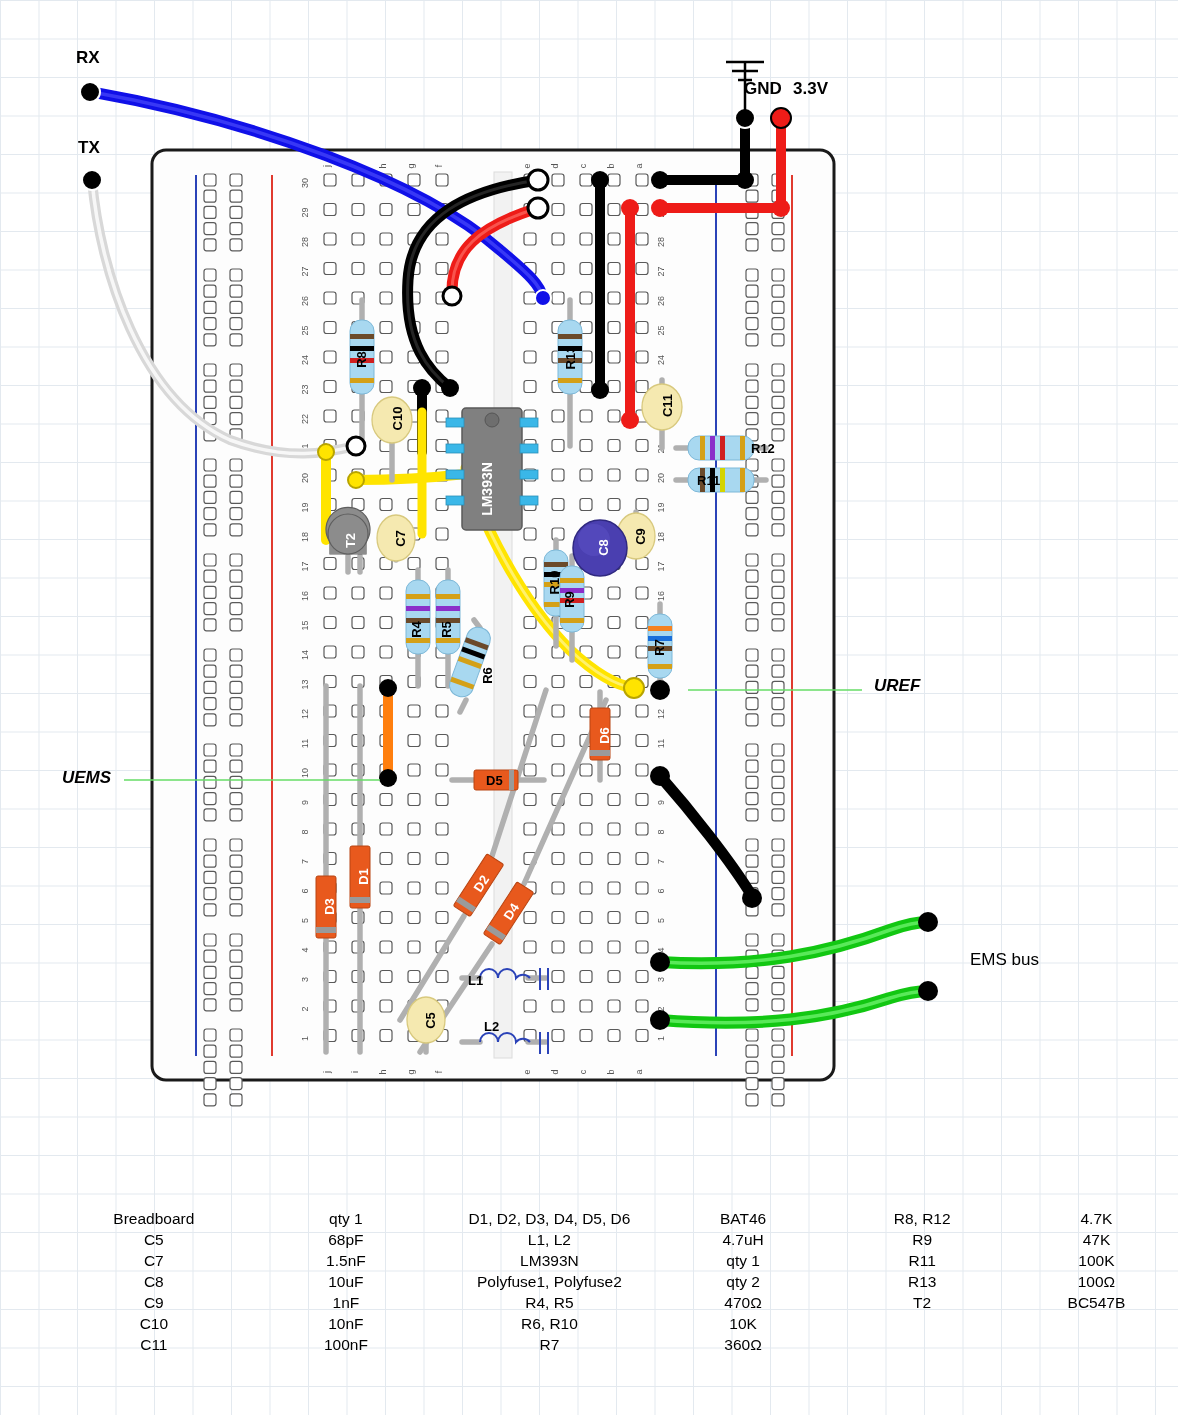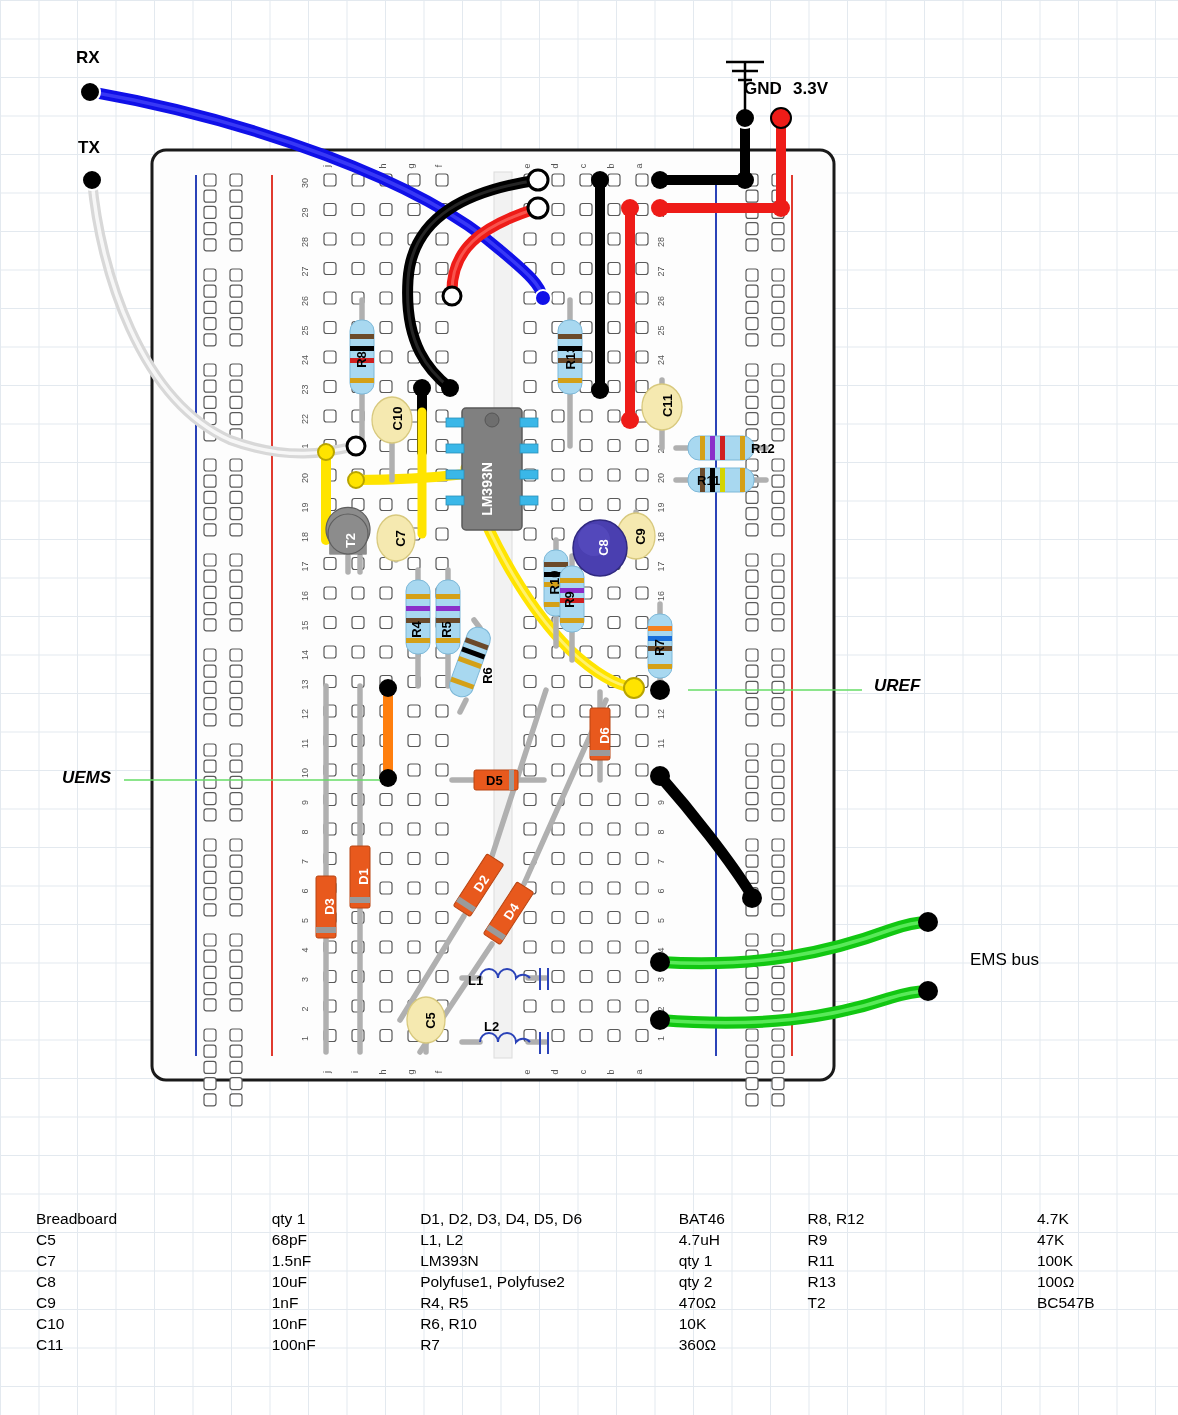--- a/index.html
+++ b/index.html
@@ -34,21 +34,21 @@
   .lbl.plain { font-weight:normal; }
 
   
   #bom {
     position:absolute;
     left:36px; top:1208px;
     width:1120px;
     font-size:15.5px;
     color:#000;
   }
-  #bom table { border-collapse:collapse; }
+  #bom table { border-collapse:collapse;text-align:center; }
   #bom td { padding:1.5px 0; vertical-align:top; white-space:nowrap; }
   .c0 { width:238px; }
   .c1 { width:150px; }
   .c2 { width:260px; }
   .c3 { width:130px; }
   .c4 { width:232px;margin-left:31px; }
   .c5 { width:120px; }
 
   
   .ctext {

